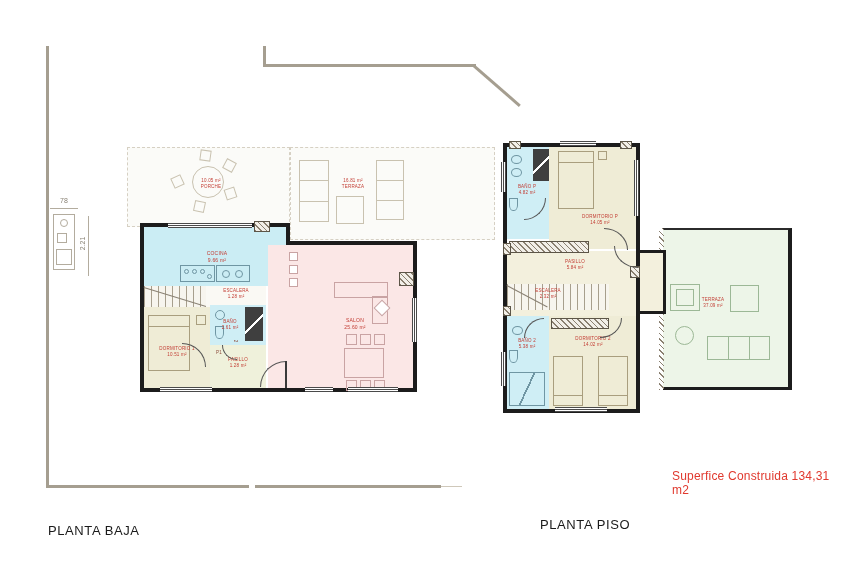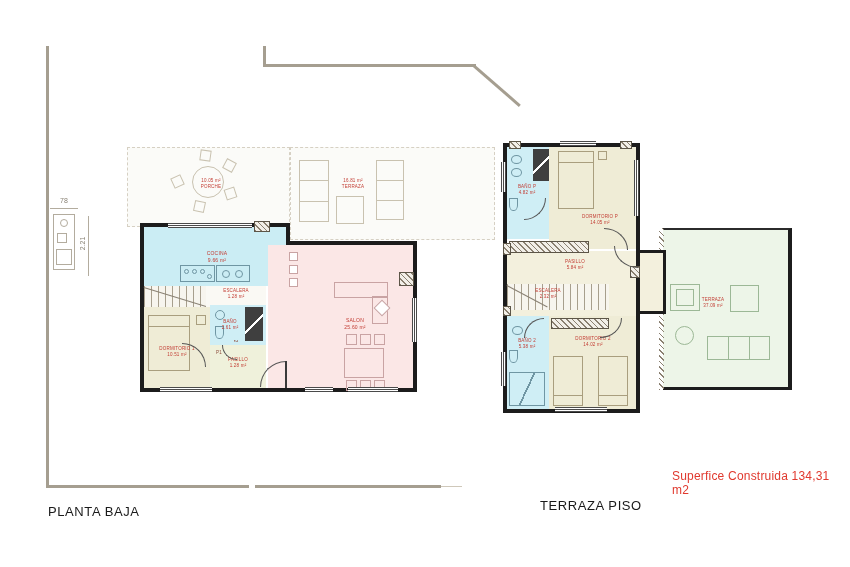--- a/index.html
+++ b/index.html
@@ -29,21 +29,21 @@
   .stairs{position:absolute;background-color:#f7f5ee;
           background-image:repeating-linear-gradient(90deg,#a79f8d 0 1px,transparent 1px 7px);}
   .diag{position:absolute;height:1px;background:#8a8274;transform-origin:left top;}
   .arc{position:absolute;border:0 solid #555;}
   .arc-tl{border-top-width:1px;border-left-width:1px;border-top-left-radius:100% 100%;}
   .arc-tr{border-top-width:1px;border-right-width:1px;border-top-right-radius:100% 100%;}
   .arc-bl{border-bottom-width:1px;border-left-width:1px;border-bottom-left-radius:100% 100%;}
   .arc-br{border-bottom-width:1px;border-right-width:1px;border-bottom-right-radius:100% 100%;}
   .dark{position:absolute;background:#3f3f3f;}
   .dashzone{position:absolute;background:#fbfbf8;border:1px dashed #d6d0c3;}
-  .title{position:absolute;color:#1a1a1a;font-size:13px;letter-spacing:.6px;}
+  .title{position:absolute;color:#1a1a1a;font-size:13px;letter-spacing:.6px;margin-top:19px;}
   .dimtxt{position:absolute;color:#8a8375;font-size:7px;}
   .dimline{position:absolute;background:#b3ac9e;}
   .note{position:absolute;color:#e0392e;font-size:12px;letter-spacing:.2px;}
   .leaf{position:absolute;background:#3a3a3a;}
 </style>
 </head>
 <body>
 
 <div id="canvas">
 
@@ -266,16 +266,16 @@
   <div class="hx" style="left:503px;top:243px;width:8px;height:12px;"></div>
   <div class="hx" style="left:503px;top:306px;width:8px;height:10px;"></div>
   <div class="hx" style="left:630px;top:266px;width:10px;height:12px;"></div>
   <div class="arc arc-br" style="left:524px;top:198px;width:22px;height:22px;"></div>
   <div class="arc arc-tr" style="left:604px;top:228px;width:24px;height:22px;"></div>
   <div class="arc arc-bl" style="left:614px;top:246px;width:24px;height:22px;"></div>
   <div class="arc arc-br" style="left:600px;top:318px;width:22px;height:20px;"></div>
   <div class="arc arc-tl" style="left:524px;top:318px;width:20px;height:20px;"></div>
 
   <div class="title" style="left:48px;top:504px;">PLANTA BAJA</div>
-  <div class="title" style="left:540px;top:498px;">TERRAZA PISO</div>
+  <div class="title" style="left:540px;top:498px;">PLANTA PISO</div>
   <div class="note" style="left:672px;top:469px;">Superfice Construida 134,31 m2</div>
 
 </div>
 
 </body></html>

